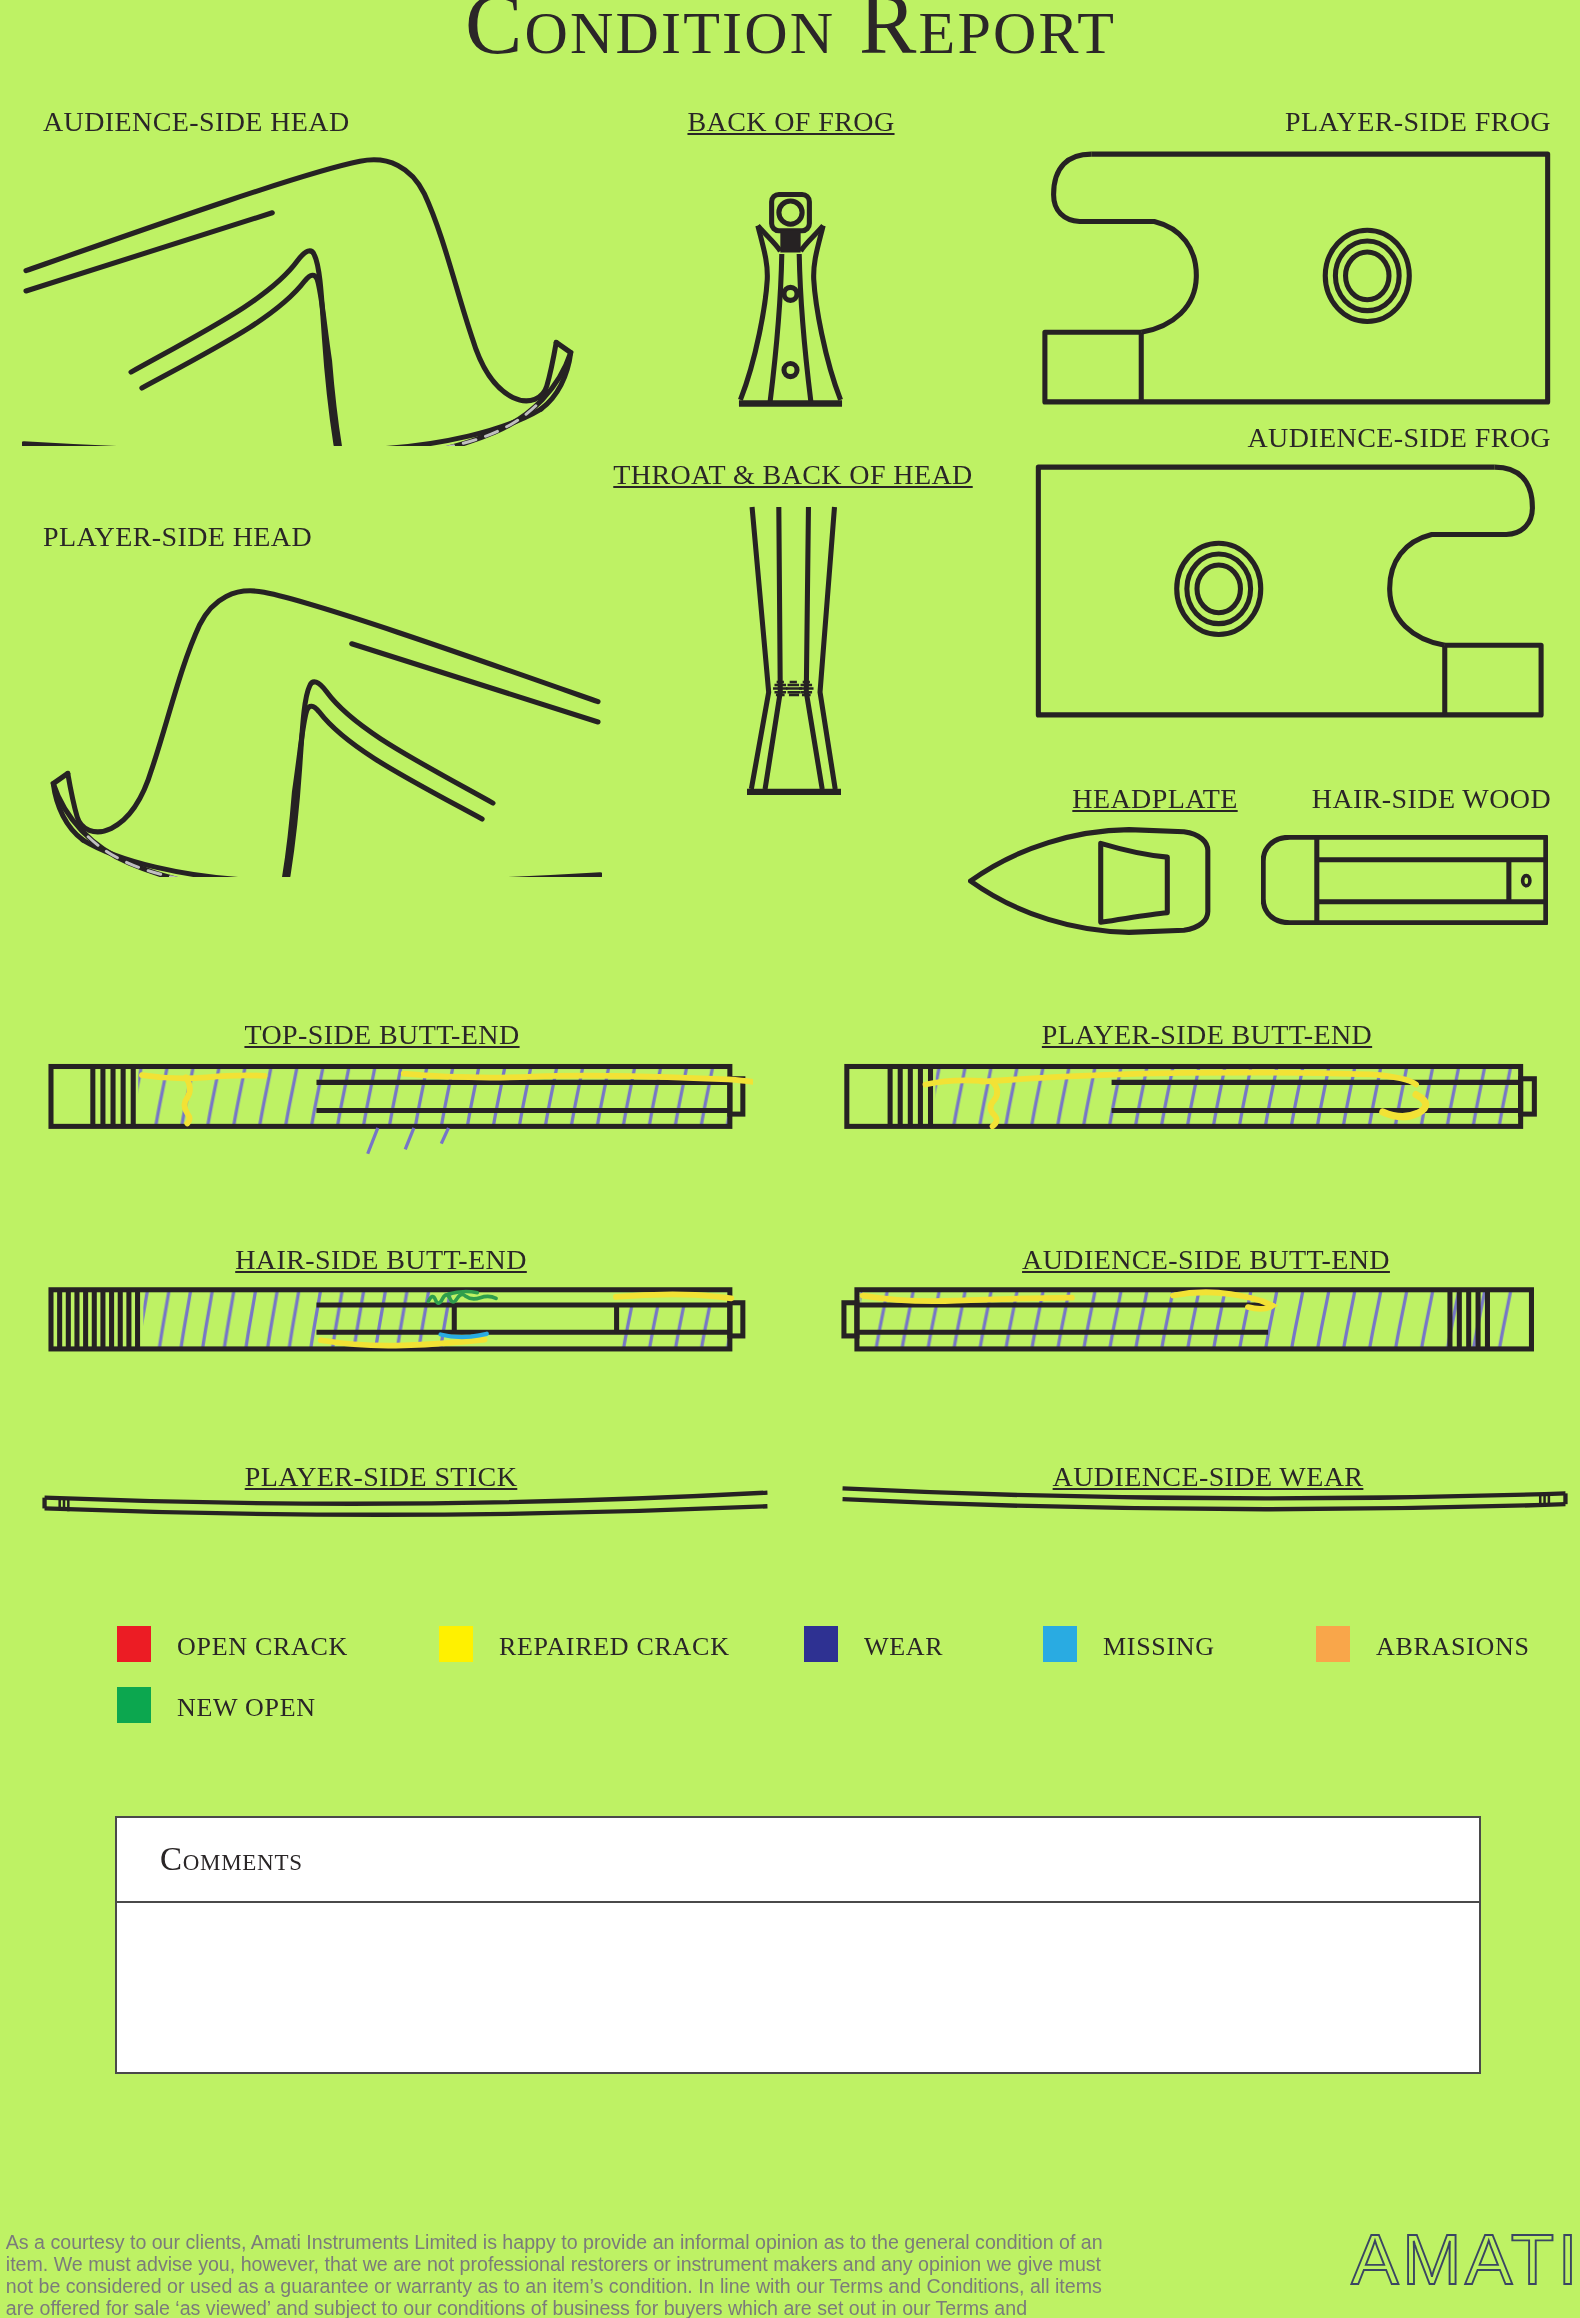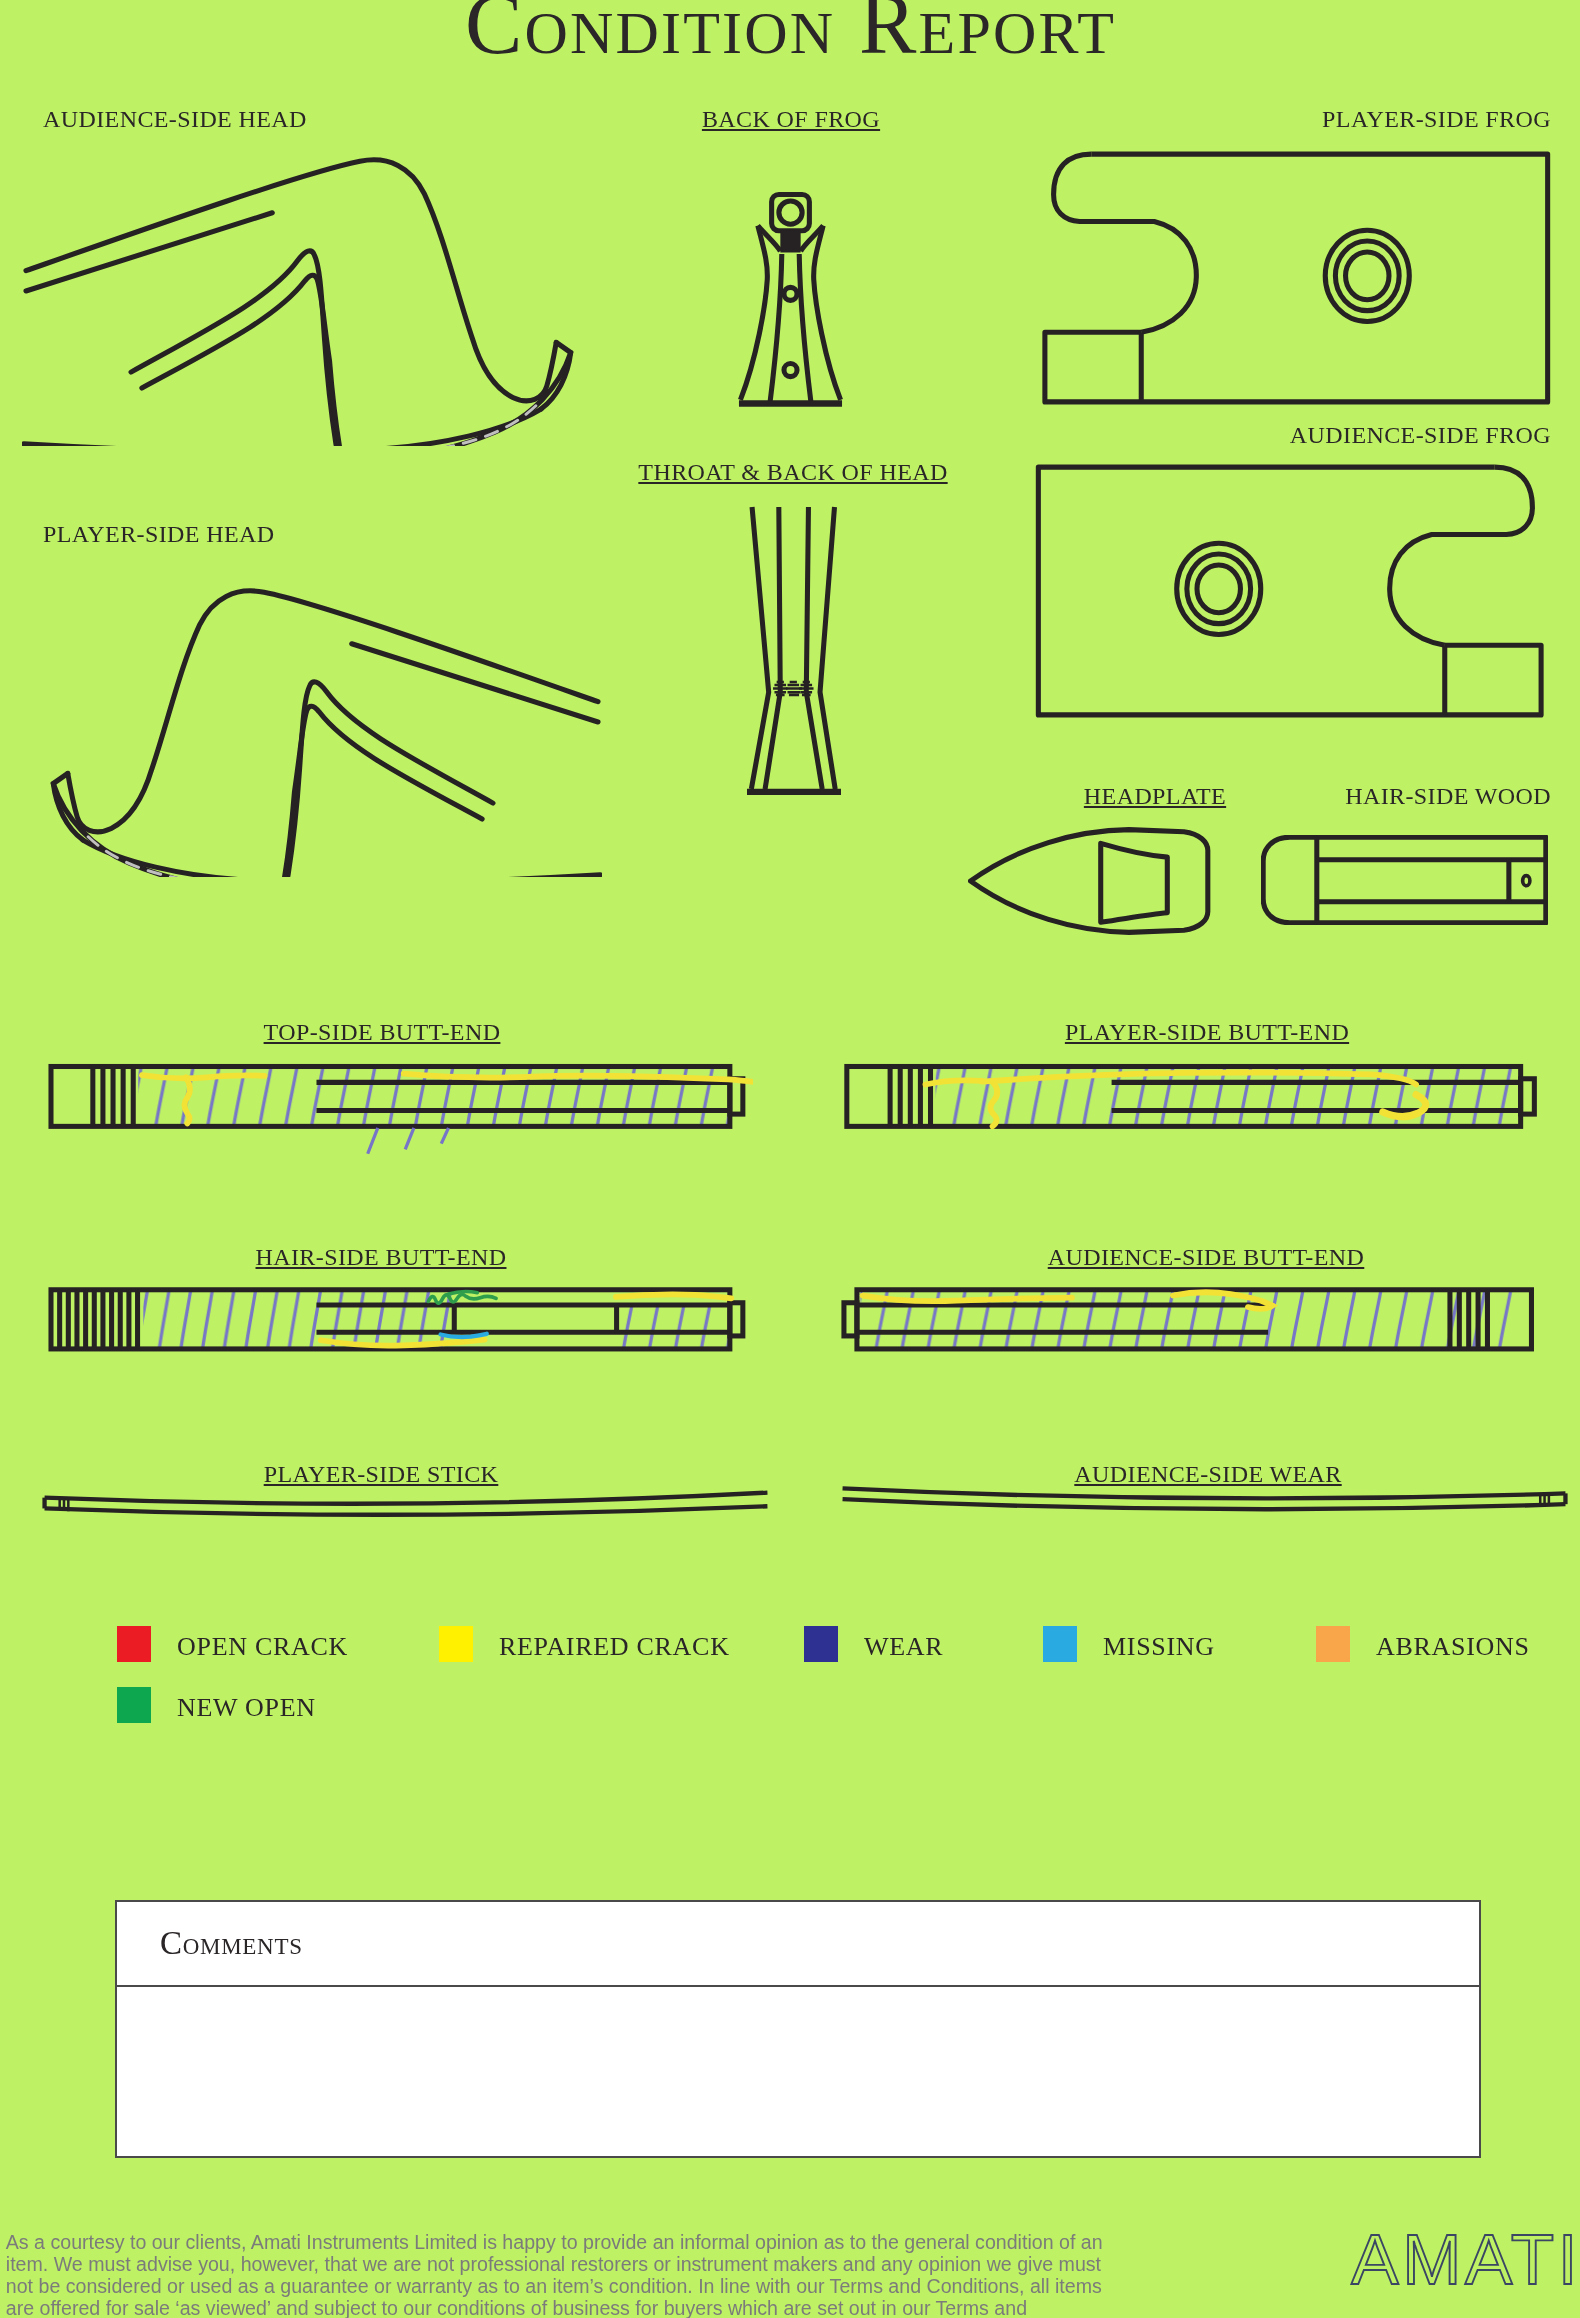--- a/index.html
+++ b/index.html
@@ -1,28 +1,28 @@
 <!DOCTYPE html>
 <html style="font-size:11.6px"><head>
 <meta charset="utf-8">
 <style>
   html,body{margin:0;padding:0;background:#fff;}
   #page{position:relative;width:1581px;height:2319px;background:#bef264;overflow:hidden;
         font-family:"Liberation Serif",serif;color:#262223;}
   .title{position:absolute;left:0;top:-19px;width:100%;text-align:center;
          font-size:86px;font-variant:small-caps;letter-spacing:2.2px;color:#2b2628;line-height:1;}
-  .dlabel{position:absolute;font-size:24px;letter-spacing:0.4px;white-space:nowrap;color:#2a2627;line-height:1.2;}
+  .dlabel{position:absolute;font-size:28px;letter-spacing:0.4px;white-space:nowrap;color:#2a2627;line-height:1.2;}
   .dlabel.c{transform:translateX(-50%);text-decoration:underline;}
   .dlabel.r{transform:translateX(-100%);}
   .dwg{position:absolute;}
   .dwg path,.dwg line,.dwg rect,.dwg circle,.dwg ellipse{vector-effect:none;}
   .legend-item{position:absolute;display:flex;align-items:flex-end;gap:26px;}
   .swatch{width:34px;height:36px;display:inline-block;}
   .legend-label{font-size:26px;letter-spacing:0.7px;color:#2a2627;}
-  .comments-box{position:absolute;left:115px;top:1900px;width:1366px;height:258px;
+  .comments-box{position:absolute;left:115px;top:1816px;width:1366px;height:258px;
                 border:2.9px solid #4a4a4a;box-sizing:border-box;background:#fff;}
   .comments-header{height:83px;border-bottom:2.9px solid #4a4a4a;display:flex;align-items:center;
                    padding-left:43px;font-variant:small-caps;font-size:33px;letter-spacing:0.7px;color:#2a2627;}
   .comments-body{height:169px;}
   .footer-text{position:absolute;left:5.8px;top:2231px;width:1113px;
                font-family:"Liberation Sans",sans-serif;font-size:19.6px;line-height:22px;color:#7b7b7b;}
   .logo{position:absolute;left:1273px;top:2224px;width:308px;text-align:right;line-height:1;
         font-family:"Liberation Sans",sans-serif;font-size:71px;letter-spacing:3.6px;
         color:#3a4663;-webkit-text-fill-color:transparent;-webkit-text-stroke:1.9px #3a4663;}
 </style>

